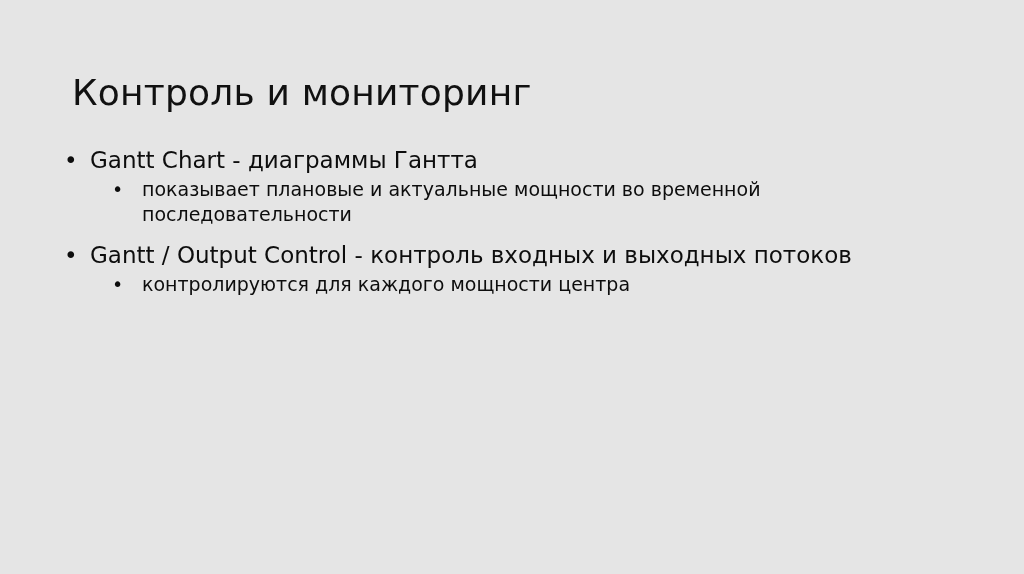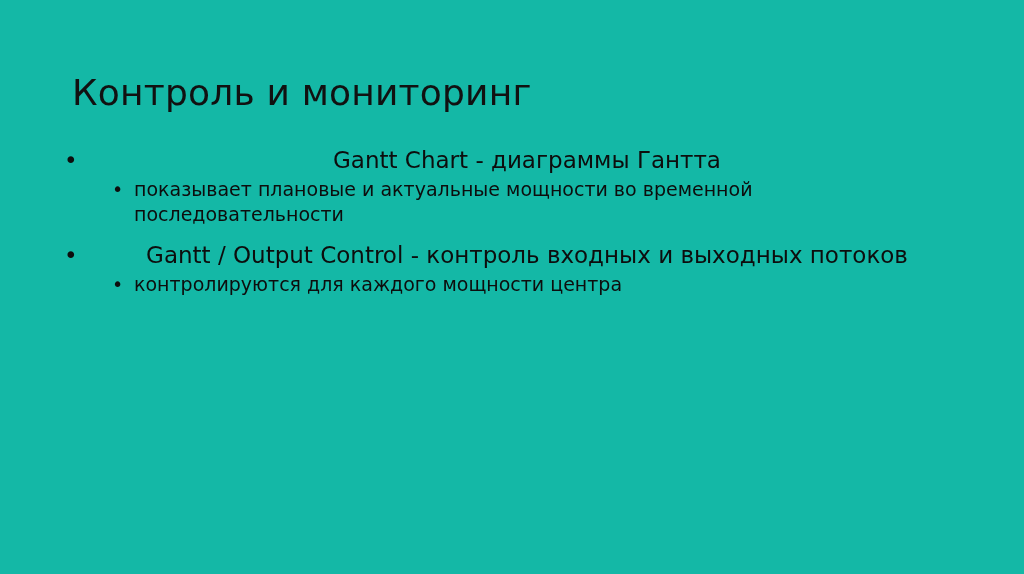--- a/index.html
+++ b/index.html
@@ -4,21 +4,21 @@
 <style>
   html, body {
     margin: 0;
     padding: 0;
     background: #ffffff;
   }
   .slide {
     position: relative;
     width: 1024px;
     height: 574px;
-    background: #14b8a6;
+    background: #e5e5e5;
     font-family: "DejaVu Sans", "Liberation Sans", sans-serif;
     color: #0d0d0d;
     overflow: hidden;
     box-sizing: border-box;
   }
   .slide-title {
     position: absolute;
     left: 72px;
     top: 48px;
     width: 880px;
@@ -47,21 +47,20 @@
   .lvl1 > .bullet {
     flex: 0 0 auto;
     width: 26px;
     font-size: 23px;
     line-height: 1.28;
     text-align: left;
     color: #0d0d0d;
   }
   .lvl1 > .text {
     flex: 1 1 auto;
-    text-align: center;
   }
   .lvl2 {
     position: relative;
     display: flex;
     align-items: flex-start;
     font-size: 19px;
     line-height: 1.3;
     margin: 2px 0 4px 0;
     padding-left: 48px;
   }
@@ -69,20 +68,21 @@
     flex: 0 0 auto;
     width: 22px;
     font-size: 19px;
     line-height: 1.3;
     text-align: left;
     color: #0d0d0d;
   }
   .lvl2 > .text {
     flex: 1 1 auto;
     max-width: 700px;
+    margin-left: 8px;
   }
   .spacer-sm { height: 10px; }
 </style>
 </head>
 <body>
 
 <div class="slide">
 
   <h1 class="slide-title">Контроль и мониторинг</h1>
 

